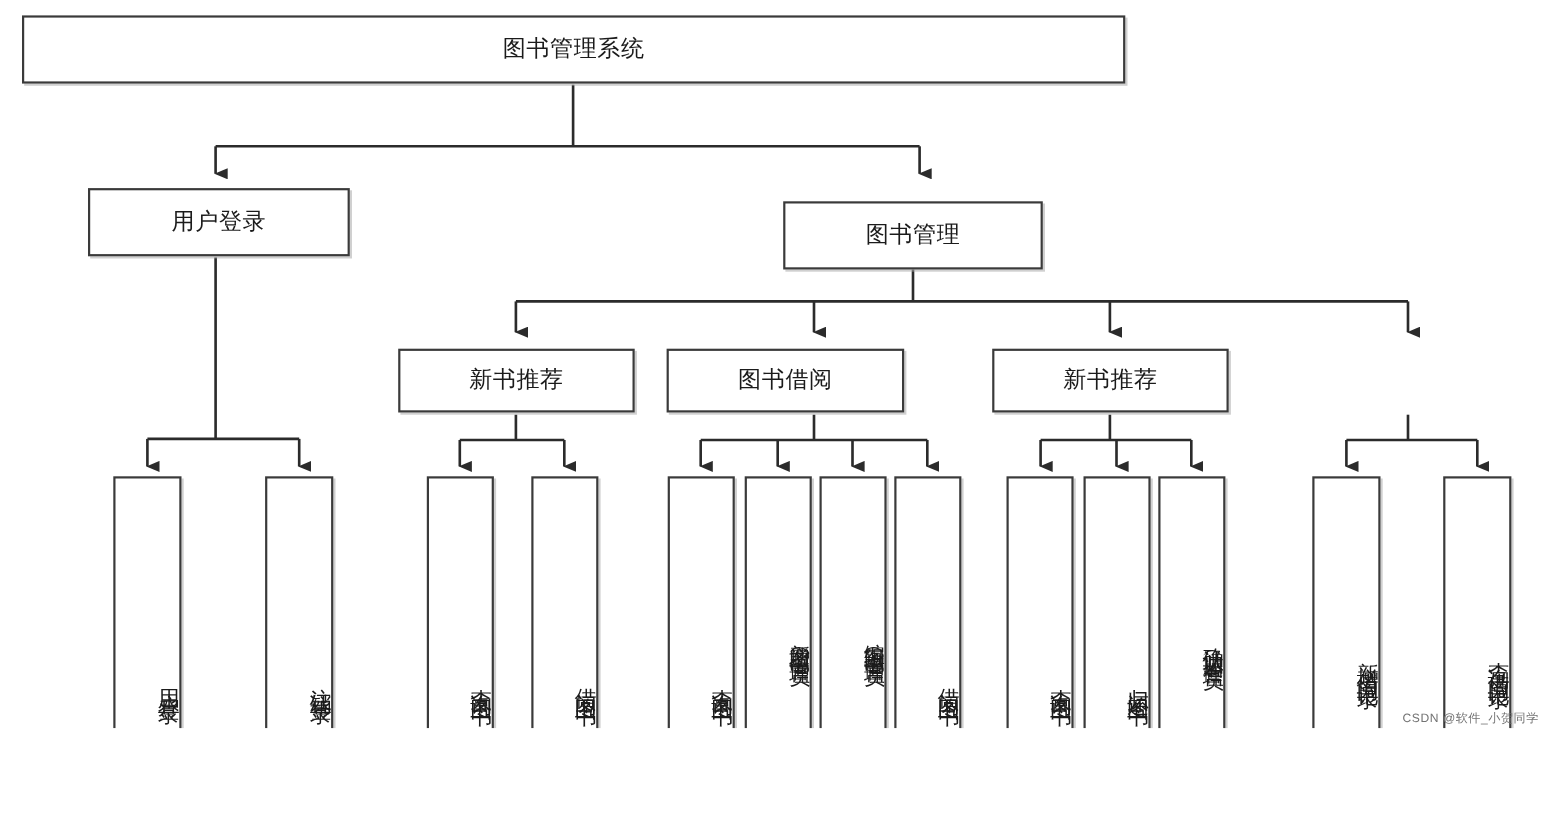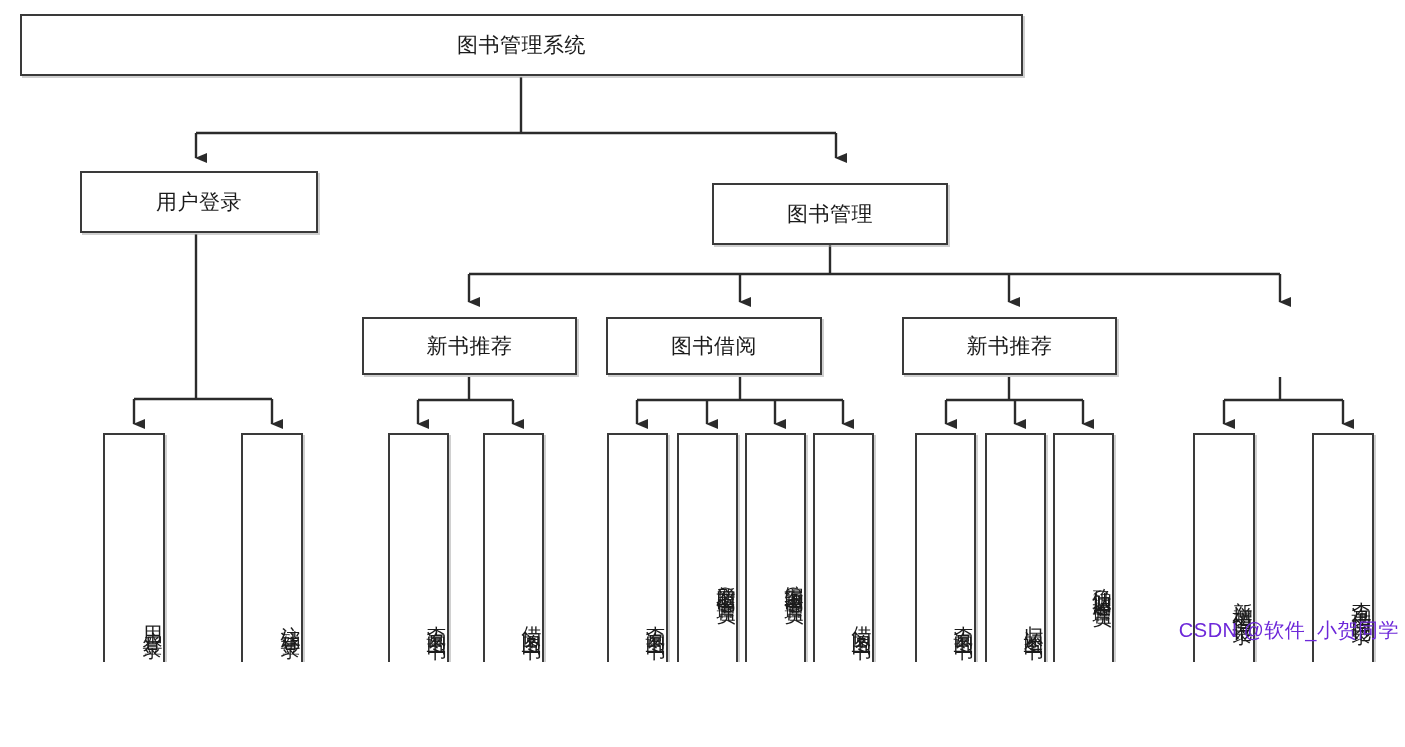--- a/index.html
+++ b/index.html
@@ -57,23 +57,23 @@
   .node.vert.tall-text {
     letter-spacing: 3px;
     font-size: 19px;
   }
   .node-label {
     display: block;
   }
   .watermark {
     position: absolute;
     right: 6px;
-    bottom: 18px;
-    font-size: 20px;
-    color: #6d28d9;
+    bottom: 2px;
+    font-size: 11px;
+    color: #737373;
     letter-spacing: 0.5px;
     user-select: none;
     white-space: nowrap;
   }
 </style>
 </head>
 <body>
 
 <div id="diagram-root">
 

